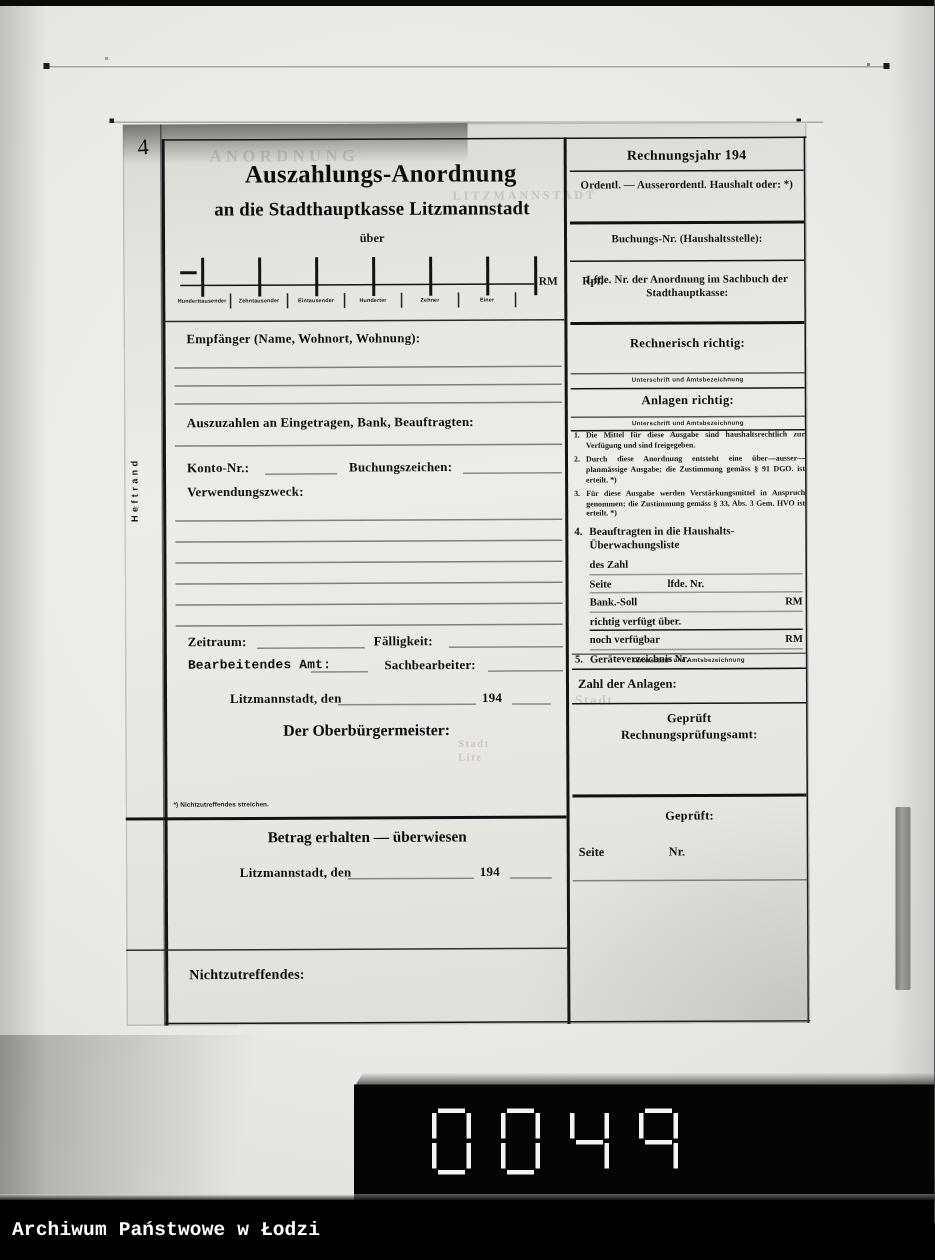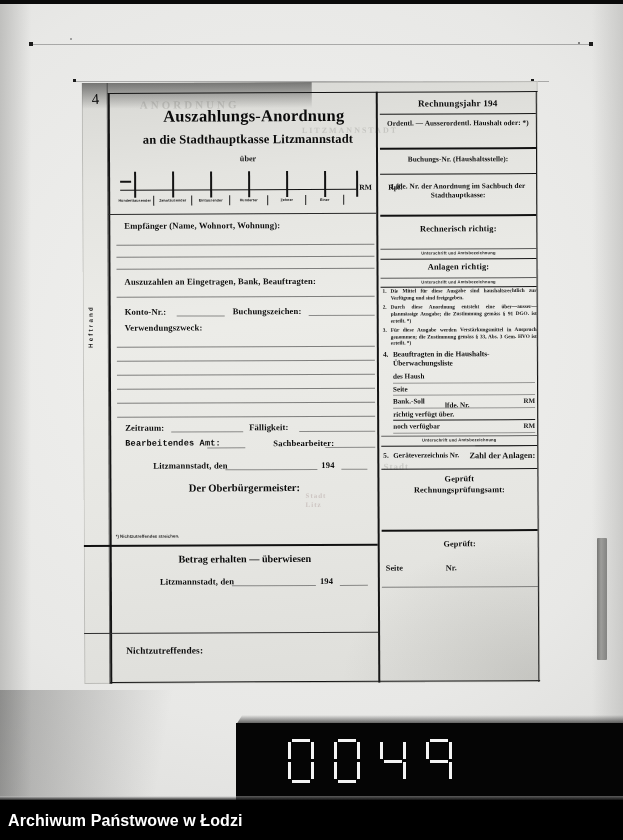--- a/index.html
+++ b/index.html
@@ -140,21 +140,21 @@
   .cl{position:relative;font-family:"Liberation Serif",serif;font-weight:700;
       font-size:5.25px;line-height:1.3;color:#141414;margin-bottom:2.4px;
       padding-left:8px;text-align:justify;}
   .cl .num{position:absolute;left:0;top:0;}
 
   
   #blk4{position:absolute;left:4px;top:258px;width:154px;}
   .b4row{position:relative;height:12.6px;font-family:"Liberation Serif",serif;
          font-weight:700;font-size:7.1px;color:#111;}
   .b4row .t{position:absolute;left:10px;top:1px;white-space:nowrap;}
-  .b4row .t2{position:absolute;top:1px;white-space:nowrap;margin-top:16px;}
+  .b4row .t2{position:absolute;top:1px;white-space:nowrap;}
   .b4row .rmx{position:absolute;right:2px;top:1px;font-size:7px;}
   .b4row .ln{position:absolute;left:10px;right:2px;bottom:1px;height:1px;background:rgba(70,70,70,.5);}
   #blk4 .hd{position:relative;font-family:"Liberation Serif",serif;font-weight:700;
             font-size:7.4px;color:#111;padding-left:10px;line-height:1.28;}
   #blk4 .hd .num{position:absolute;left:0;top:0;}
   #edge-artifact{
     position:absolute;left:597px;top:538px;width:10px;height:122px;
     background:linear-gradient(90deg,#5a5a58,#8d8d8a 40%,#6e6e6c);
     opacity:.8;border-radius:1px;
   }
@@ -191,21 +191,21 @@
   .seg .e{left:0;top:23px;width:3.4px;height:17px;}
   .seg .f{left:0;top:3px;width:3.4px;height:17px;}
   .seg .g{left:4px;top:20.5px;width:18px;height:3.2px;}
 
   
   #caption{
     position:absolute;left:0;top:800px;width:623px;height:40px;background:#000;
   }
   #caption span{
     position:absolute;left:8px;top:12px;
-    font-family:Liberation Sans, sans-serif;font-size:16px;font-weight:700;
+    font-family:Liberation Mono, monospace;font-size:13px;font-weight:700;
     color:#fff;letter-spacing:.1px;
   }
   #caption-top{position:absolute;left:0;top:796px;width:623px;height:5px;
     background:linear-gradient(180deg,rgba(255,255,255,.35),#000);}
   #topbar{position:absolute;left:0;top:0;width:623px;height:4px;background:#0a0a0a;}
 
   
   .ghost{position:absolute;color:rgba(90,90,85,.20);font-family:"Liberation Serif",serif;
          font-weight:700;pointer-events:none;}
 </style>
@@ -309,21 +309,21 @@
     <div class="thin" style="left:8px;top:310px;width:258px;"></div>
     <div class="thin" style="left:8px;top:324px;width:258px;"></div>
 
     <div class="fld" style="left:16px;top:330px;">Zeitraum:</div>
     <div class="dotline" style="left:62px;top:339px;width:72px;"></div>
     <div class="fld" style="left:140px;top:330px;">Fälligkeit:</div>
     <div class="dotline" style="left:190px;top:339px;width:76px;"></div>
 
     <div class="fld" style="left:16px;top:346px;font-family:Liberation Mono, monospace;">Bearbeitendes Amt:</div>
     <div class="dotline" style="left:98px;top:355px;width:38px;"></div>
-    <div class="fld" style="left:164px;top:346px;">Sachbearbeiter:</div>
+    <div class="fld" style="left:147px;top:346px;">Sachbearbeiter:</div>
     <div class="dotline" style="left:216px;top:355px;width:50px;"></div>
 
     <div class="fld" style="left:44px;top:368px;">Litzmannstadt, den</div>
     <div class="dotline" style="left:116px;top:377px;width:92px;"></div>
     <div class="fld" style="left:212px;top:368px;">194</div>
     <div class="dotline" style="left:232px;top:377px;width:26px;"></div>
 
     <div class="center-b" style="left:20px;top:390px;width:230px;font-size:10.6px;">Der Oberbürgermeister:</div>
 
     <div class="ghost" style="left:196px;top:400px;font-size:7px;line-height:1.3;letter-spacing:1px;color:rgba(140,110,110,.28);">Stadt<br>Litz</div>
@@ -383,21 +383,21 @@
       </div>
     </div>
 
     <div id="blk4">
       <div class="hd">
         <span class="num">4.</span>
         <span>Beauftragten in die Haushalts-Überwachungsliste</span>
       </div>
 
       <div class="b4row" style="margin-top:3px;">
-        <span class="t">des Haush</span>
+        <span class="t">des Zahl</span>
         <span class="ln"></span>
       </div>
 
       <div class="b4row">
         <span class="t">Seite</span>
         <span class="t2" style="left:62px;">lfde. Nr.</span>
         <span class="ln"></span>
       </div>
 
       <div class="b4row">
@@ -421,21 +421,21 @@
         <span class="t2" style="left:0px;">5.</span>
         <span class="t2" style="left:10px;">Geräteverzeichnis Nr.</span>
         <span class="ln" style="left:92px;"></span>
       </div>
     </div>
 
     <div class="rhr" style="top:344px;background:rgba(40,40,40,.7);"></div>
     <div class="rsub" style="top:346px;">Unterschrift und Amtsbezeichnung</div>
     <div class="rhr" style="top:354px;"></div>
 
-    <div class="rtext" style="left:6px;top:360px;width:150px;text-align:right;font-size:8.4px;">Zahl der Anlagen:</div>
+    <div class="rtext" style="left:6px;top:360px;width:150px;text-align:left;font-size:8.4px;">Zahl der Anlagen:</div>
     <div class="rhr" style="top:377px;"></div>
 
     <div class="rtitle" style="top:383px;font-size:8.2px;">Geprüft</div>
     <div class="rtitle" style="top:394px;font-size:8.2px;">Rechnungsprüfungsamt:</div>
     <div class="rhr-thick" style="top:438px;"></div>
 
     <div class="rtitle" style="top:448px;font-size:8.2px;">Geprüft:</div>
     <div class="rtext" style="left:6px;top:472px;width:150px;text-align:left;font-size:8.2px;">Seite</div>
     <div class="rtext" style="left:66px;top:472px;width:60px;text-align:left;font-size:8.2px;">Nr.</div>
     <div class="rhr" style="top:495px;background:rgba(60,60,60,.6);"></div>

